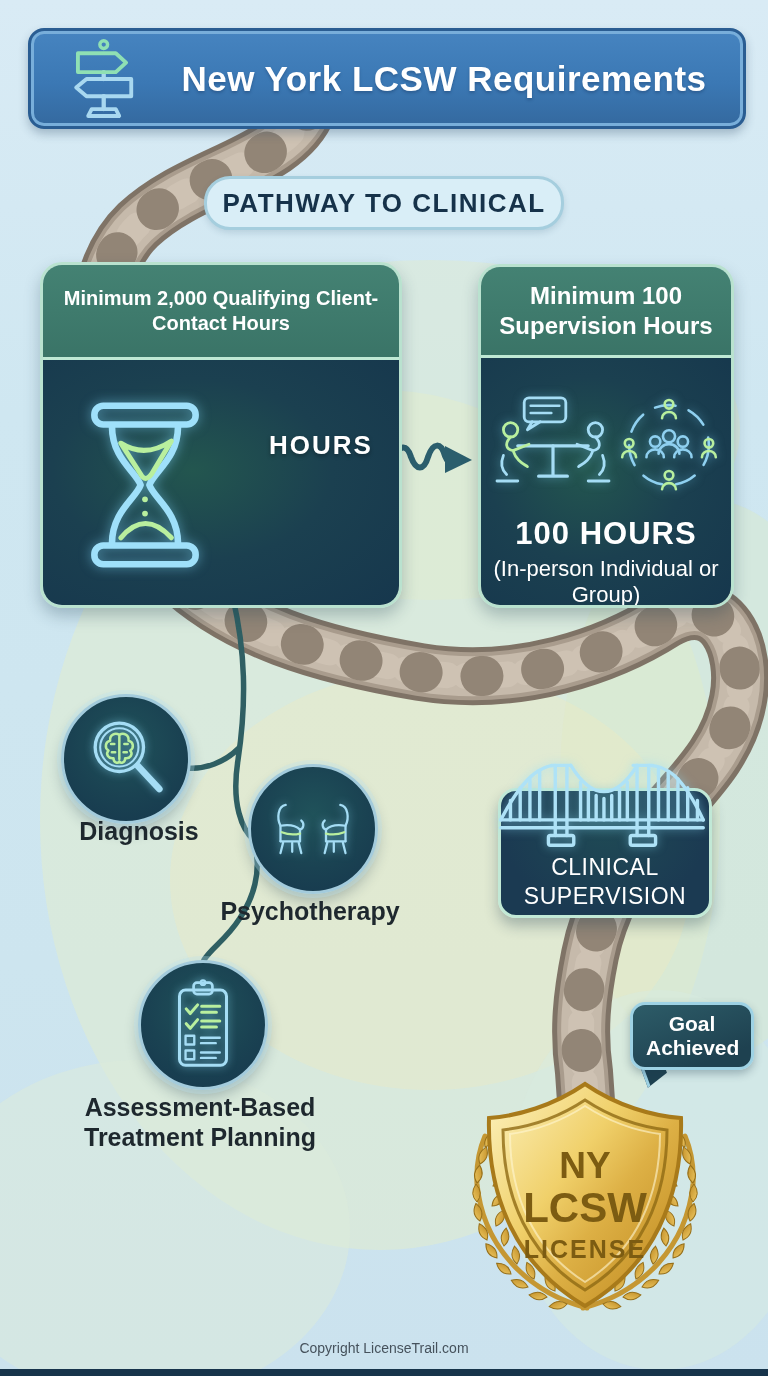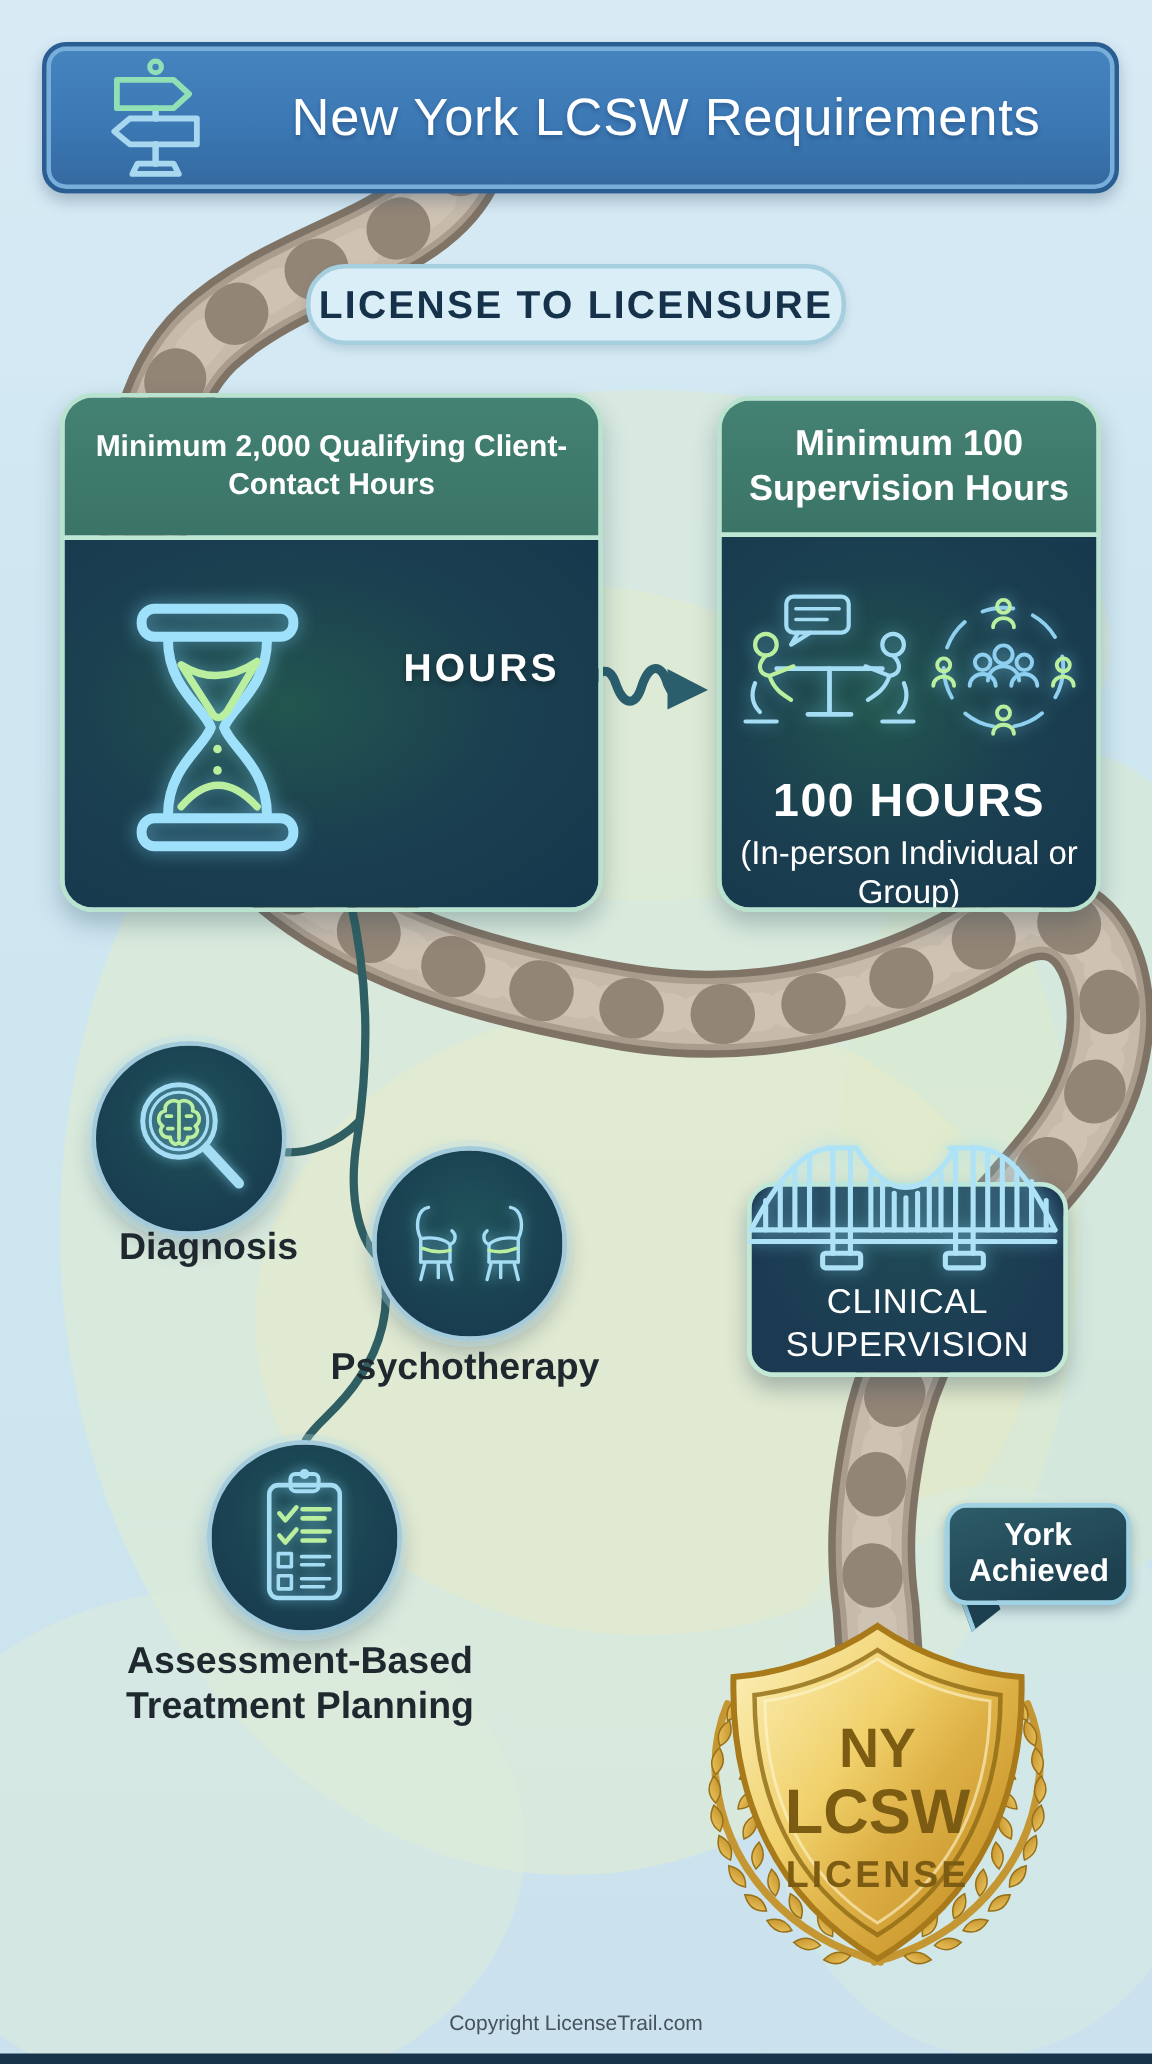--- a/index.html
+++ b/index.html
@@ -12,21 +12,21 @@
   svg{display:block;}
 
   
   .header{
     left:28px;top:28px;width:712px;height:95px;border-radius:16px;
     background:linear-gradient(180deg,#4684c0 0%,#3b78b4 55%,#34699f 100%);
     border:3px solid #2a5d92;box-shadow:inset 0 0 0 3px #78aeda, 0 5px 10px rgba(40,70,100,.30);
     display:flex;align-items:center;
   }
   .header-title{
-    flex:1;text-align:center;color:#ffffff;font-size:35px;font-weight:normal;
+    flex:1;text-align:center;color:#ffffff;font-size:35px;font-weight:bold;
     letter-spacing:.5px;text-shadow:0 2px 3px rgba(20,50,90,.35);
   }
   .signpost{width:86px;height:86px;margin-left:28px;flex:0 0 auto;}
 
   
   .pill{
     left:204px;top:176px;width:354px;height:48px;border-radius:26px;
     background:#d9eef7;border:3px solid #a5cede;box-shadow:0 3px 6px rgba(60,100,130,.18);
     display:flex;align-items:center;justify-content:center;
   }
@@ -161,21 +161,21 @@
       <line x1="52" y1="42" x2="52" y2="50" stroke="#a8d8f0" stroke-width="5"></line>
       <line x1="52" y1="70" x2="52" y2="85" stroke="#a8d8f0" stroke-width="5"></line>
       <path d="M22,20 H66 L78,31 L66,42 H22 Z" stroke="#8fe0b4" stroke-width="4.5"></path>
       <path d="M84,50 H32 L20,60 L32,70 H84 Z" stroke="#a8d8f0" stroke-width="4.5"></path>
       <path d="M38,85 H66 L70,93 H34 Z" stroke="#a8d8f0" stroke-width="4.5"></path>
     </svg>
     <div class="header-title">New York LCSW Requirements</div>
   </div>
 
   <div class="abs pill">
-    <span>LICENSE TO LICENSURE</span>
+    <span>PATHWAY TO CLINICAL</span>
   </div>
 
   <div class="abs card card-left">
     <div class="card-head">Minimum 2,000 Qualifying Client-Contact Hours</div>
     <div class="card-body">
       <svg class="hourglass" viewBox="0 0 120 160" fill="none" stroke-linecap="round" stroke-linejoin="round">
         <rect x="14" y="8" width="92" height="17" rx="8" stroke="#9fe0fa" stroke-width="6"></rect>
         <rect x="14" y="135" width="92" height="17" rx="8" stroke="#9fe0fa" stroke-width="6"></rect>
         <path d="M30,27 C30,56 52,68 56,80 C52,92 30,104 30,133" stroke="#9fe0fa" stroke-width="6"></path>
         <path d="M90,27 C90,56 68,68 64,80 C68,92 90,104 90,133" stroke="#9fe0fa" stroke-width="6"></path>
@@ -303,21 +303,21 @@
     <rect x="55" y="96" width="26" height="10" rx="2"></rect>
     <rect x="139" y="96" width="26" height="10" rx="2"></rect>
     <path d="M6,80 C30,34 48,24 62,24"></path>
     <path d="M78,24 C100,60 124,60 146,24"></path>
     <path d="M158,24 C176,24 192,34 214,80"></path>
     <path d="M16,80 V60 M26,80 V47 M36,80 V38 M46,80 V30 M88,80 V41 M96,80 V49 M104,80 V55 M112,80 V58 M120,80 V55 M128,80 V49 M136,80 V41 M168,80 V27 M178,80 V31 M188,80 V38 M198,80 V47 M208,80 V60"></path>
   </svg>
 
   <div class="abs goal-tail"></div>
   <div class="abs goal">
-    <span>York Achieved</span>
+    <span>Goal Achieved</span>
   </div>
 
   <svg class="abs" style="left:435px;top:1066px;" width="300" height="252" viewBox="0 0 300 252">
     <defs>
       <linearGradient id="goldShield" x1="0" y1="0" x2="1" y2="0.9">
         <stop offset="0" stop-color="#fdf3c0"></stop>
         <stop offset="0.42" stop-color="#f0d06a"></stop>
         <stop offset="0.62" stop-color="#ddb045"></stop>
         <stop offset="1" stop-color="#c08a20"></stop>
       </linearGradient>

